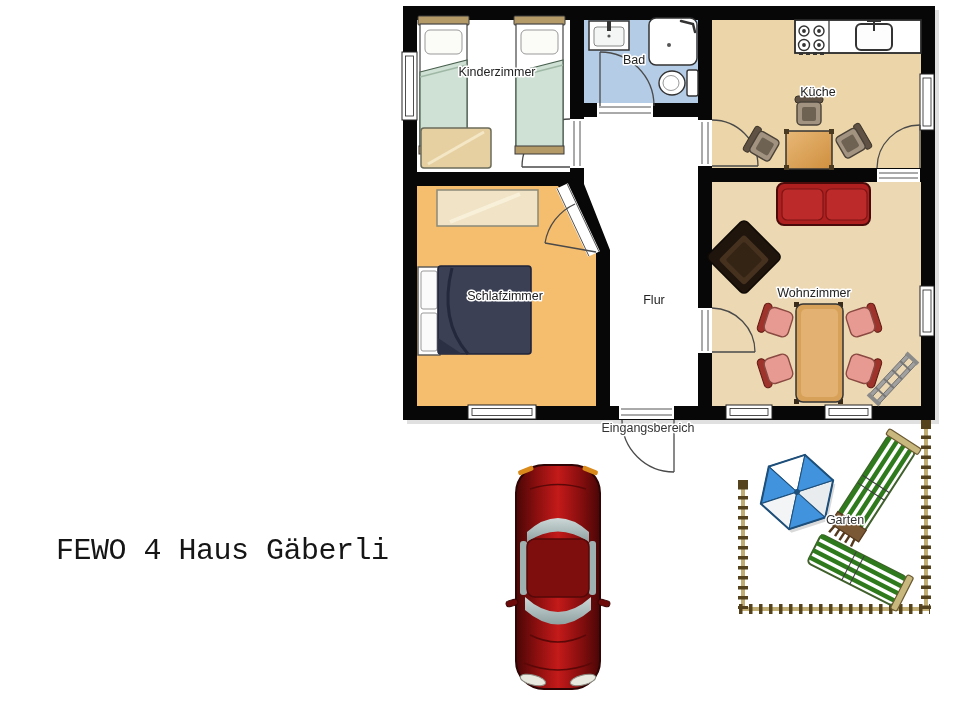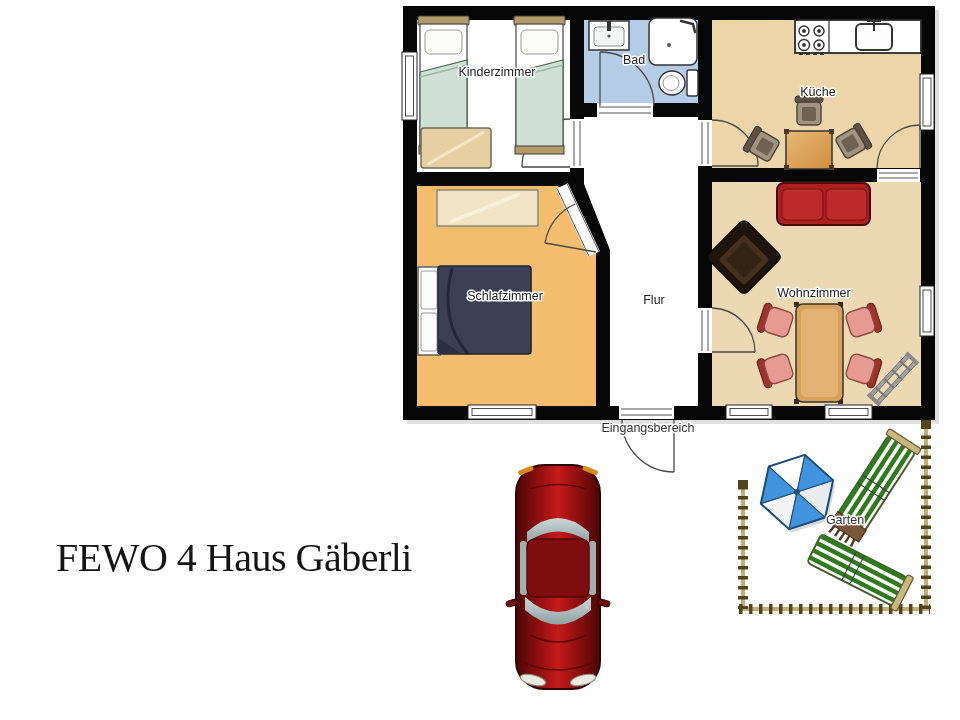--- a/index.html
+++ b/index.html
@@ -3,22 +3,22 @@
 <meta charset="utf-8">
 <style>
   html,body{margin:0;padding:0;background:#ffffff;}
   .page{position:relative;width:960px;height:720px;background:#ffffff;overflow:hidden;
         font-family:"Liberation Sans",sans-serif;}
   svg{position:absolute;left:0;top:0;}
   .room-label{font:12.5px "Liberation Sans",sans-serif;fill:#222222;stroke:#ffffff;
               stroke-width:3px;paint-order:stroke;stroke-linejoin:round;text-anchor:middle;}
   .outside-label{font:12.5px "Liberation Sans",sans-serif;fill:#333333;stroke:#ffffff;
               stroke-width:3px;paint-order:stroke;stroke-linejoin:round;text-anchor:middle;}
-  .page-title{position:absolute;left:56px;top:534px;font-size:40px;letter-spacing:-0.5px;
-              color:#151515;font-family:Liberation Serif, serif;white-space:nowrap;}
+  .page-title{position:absolute;left:56px;top:534px;font-size:30px;letter-spacing:-0.5px;
+              color:#151515;font-family:Liberation Mono, monospace;white-space:nowrap;}
   .doorline{stroke:#4a4a4a;stroke-width:1.3;fill:none;}
   .thresh{fill:#ffffff;}
   .threshline{stroke:#555;stroke-width:1;}
   .winframe{fill:#ffffff;stroke:#222;stroke-width:1;}
   .wininner{fill:none;stroke:#222;stroke-width:0.8;}
 </style>
 </head>
 <body>
 
 <div class="page">

